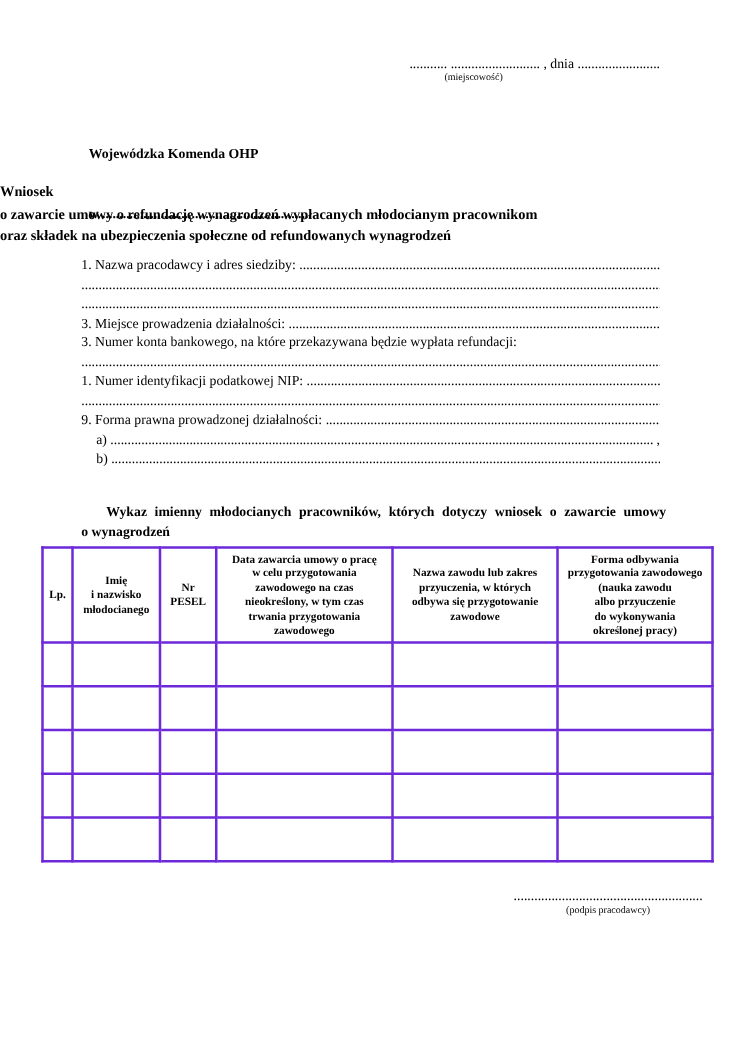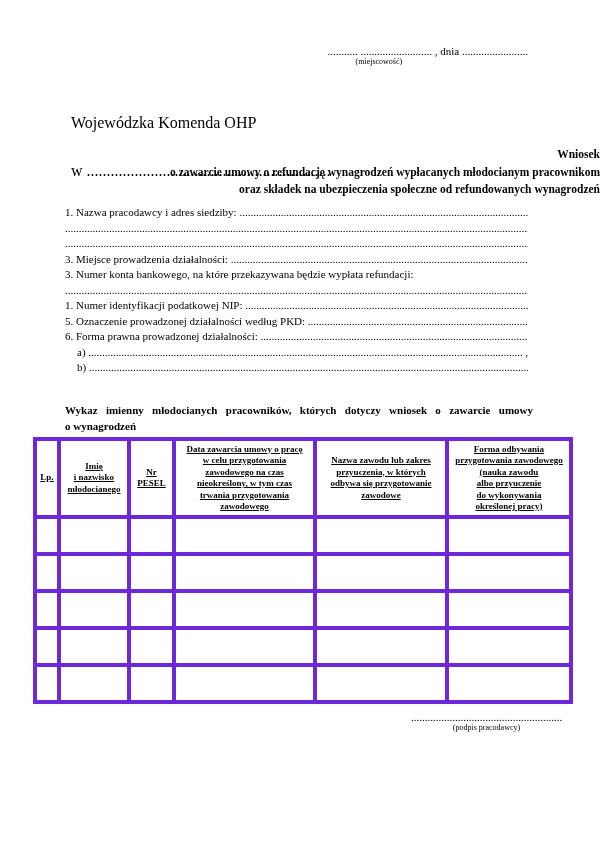--- a/index.html
+++ b/index.html
@@ -13,41 +13,41 @@
     color:#000;
     overflow:hidden;
   }
 
   
   .date-block { position:absolute; top:45px; right:72px; }
   .date-line { white-space:pre; font-size:11px; }
   .place-caption { font-size:8px; padding-left:28px; }
 
   
-  .addressee { position:absolute; top:83px; left:71px; font-weight:normal; line-height:16px; font-size:16px; white-space:pre; }
-
-  
-  .title-block { position:absolute; top:146px; left:0; width:600px; text-align:right; font-weight:bold; font-size:11.5px; line-height:17.5px; }
+  .addressee { position:absolute; top:83px; left:71px; font-weight:bold; line-height:16px; font-size:11px; white-space:pre; }
+
+  
+  .title-block { position:absolute; top:146px; left:0; width:600px; text-align:left; font-weight:bold; font-size:11.5px; line-height:17.5px; }
 
   
   .form-list { position:absolute; top:205px; left:65px; width:463px; line-height:15.5px; }
   .line { display:flex; }
   .lbl { white-space:pre; flex:0 0 auto; }
   .leader { flex:1 1 auto; overflow:hidden; white-space:nowrap; }
   .suffix { white-space:pre; flex:0 0 auto; }
   .just { display:block; text-align:justify; text-align-last:justify; }
   .sub { padding-left:12px; }
 
   
   .wykaz-heading { position:absolute; top:402px; left:65px; width:468px; font-weight:bold; font-size:11px; line-height:16px; }
-  .wykaz-l1 { text-align:justify; text-align-last:justify; }
+  .wykaz-l1 { text-align:justify; text-align-last:justify;margin-left:20px; }
 
   
   .roster-table { position:absolute; top:437px; left:33px; width:536px; border-collapse:collapse; table-layout:fixed; }
-  .roster-table th, .roster-table td { border:4px solid #6d28d9; padding:1px 2px;text-decoration:underline; }
+  .roster-table th, .roster-table td { border:2px solid #6d28d9; padding:1px 2px; }
   .roster-table th {
     font-size:9px; line-height:11.5px; font-weight:bold;
     text-align:center; vertical-align:middle; white-space:pre-line;
     height:72px;
   }
   .roster-table td { height:31px; }
 
   
   .signature { position:absolute; top:711px; right:35px; text-align:center; }
   .sig-dots { font-size:11px; white-space:nowrap; overflow:hidden; width:157px; }
@@ -91,25 +91,24 @@
       </div>
       <div class="line">3. Numer konta bankowego, na które przekazywana będzie wypłata refundacji:</div>
       <div class="line">
         <span class="leader">........................................................................................................................................................................................</span>
       </div>
       <div class="line">
         <span class="lbl">1. Numer identyfikacji podatkowej NIP: </span>
         <span class="leader">........................................................................................................................................................................................</span>
       </div>
       <div class="line">
-        <span class="lbl">5. Oznaczenie prowadzonej działalności według PKD: </span>
-        <span class="leader">........................................................................................................................................................................................</span>
-      </div>
-      <div class="line">
-        <span class="lbl">6. Forma prawna prowadzonej działalności: </span>
+        <span class="leader">........................................................................................................................................................................................</span>
+      </div>
+      <div class="line">
+        <span class="lbl">9. Forma prawna prowadzonej działalności: </span>
         <span class="leader">........................................................................................................................................................................................</span>
       </div>
       <div class="line sub">
         <span class="lbl">a) </span>
         <span class="leader">........................................................................................................................................................................................</span>
         <span class="suffix"> ,</span>
       </div>
       <div class="line sub">
         <span class="lbl">b) </span>
         <span class="leader">........................................................................................................................................................................................</span>

